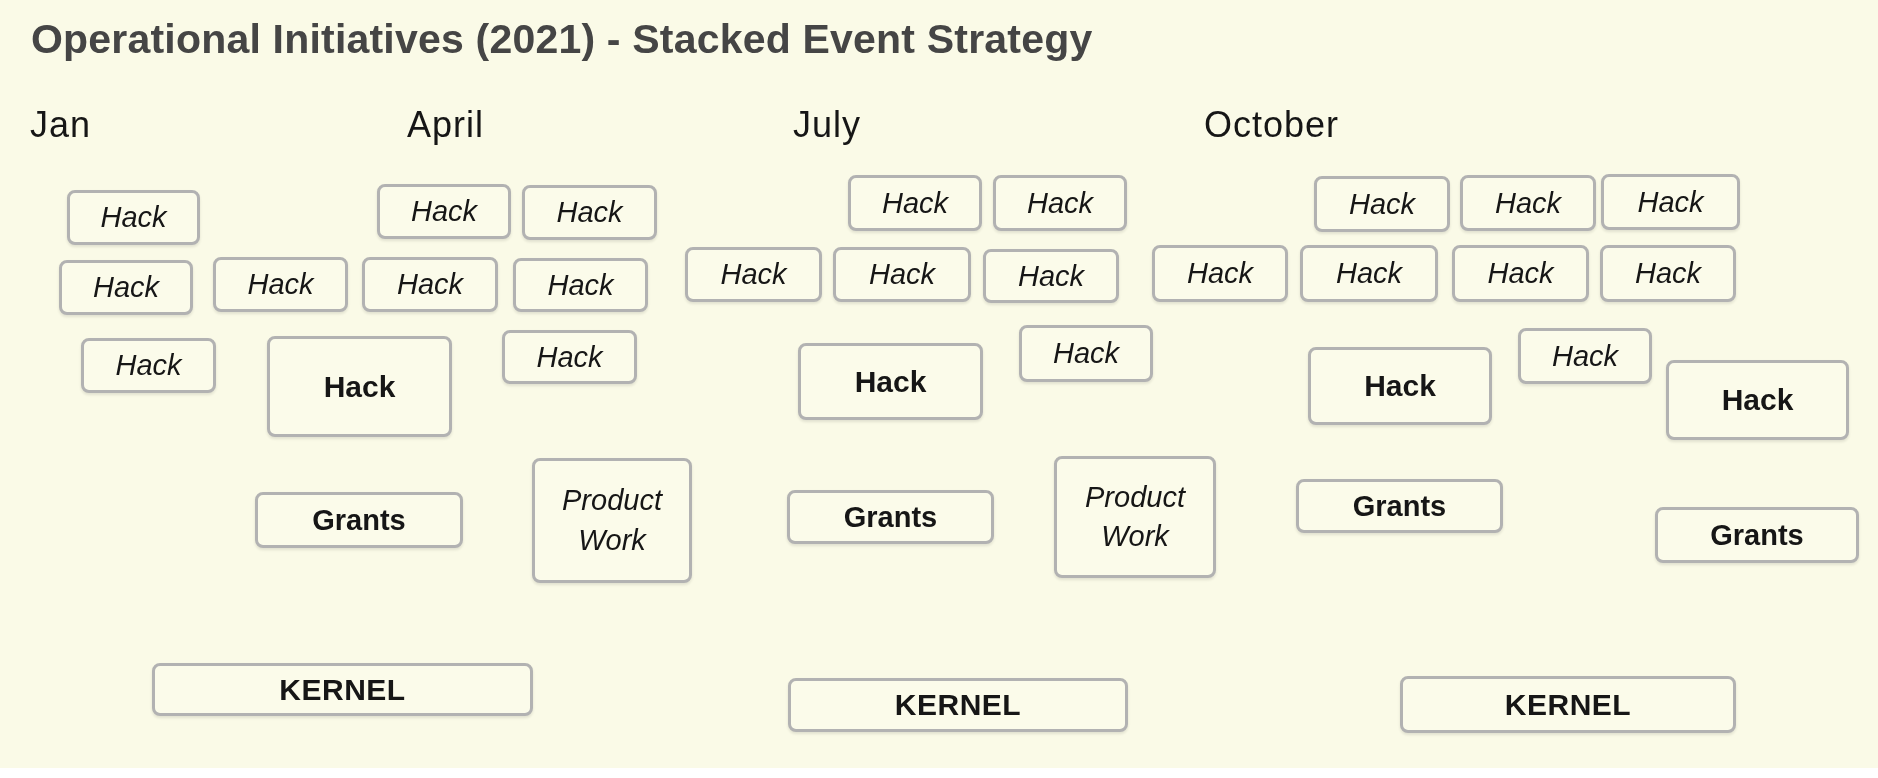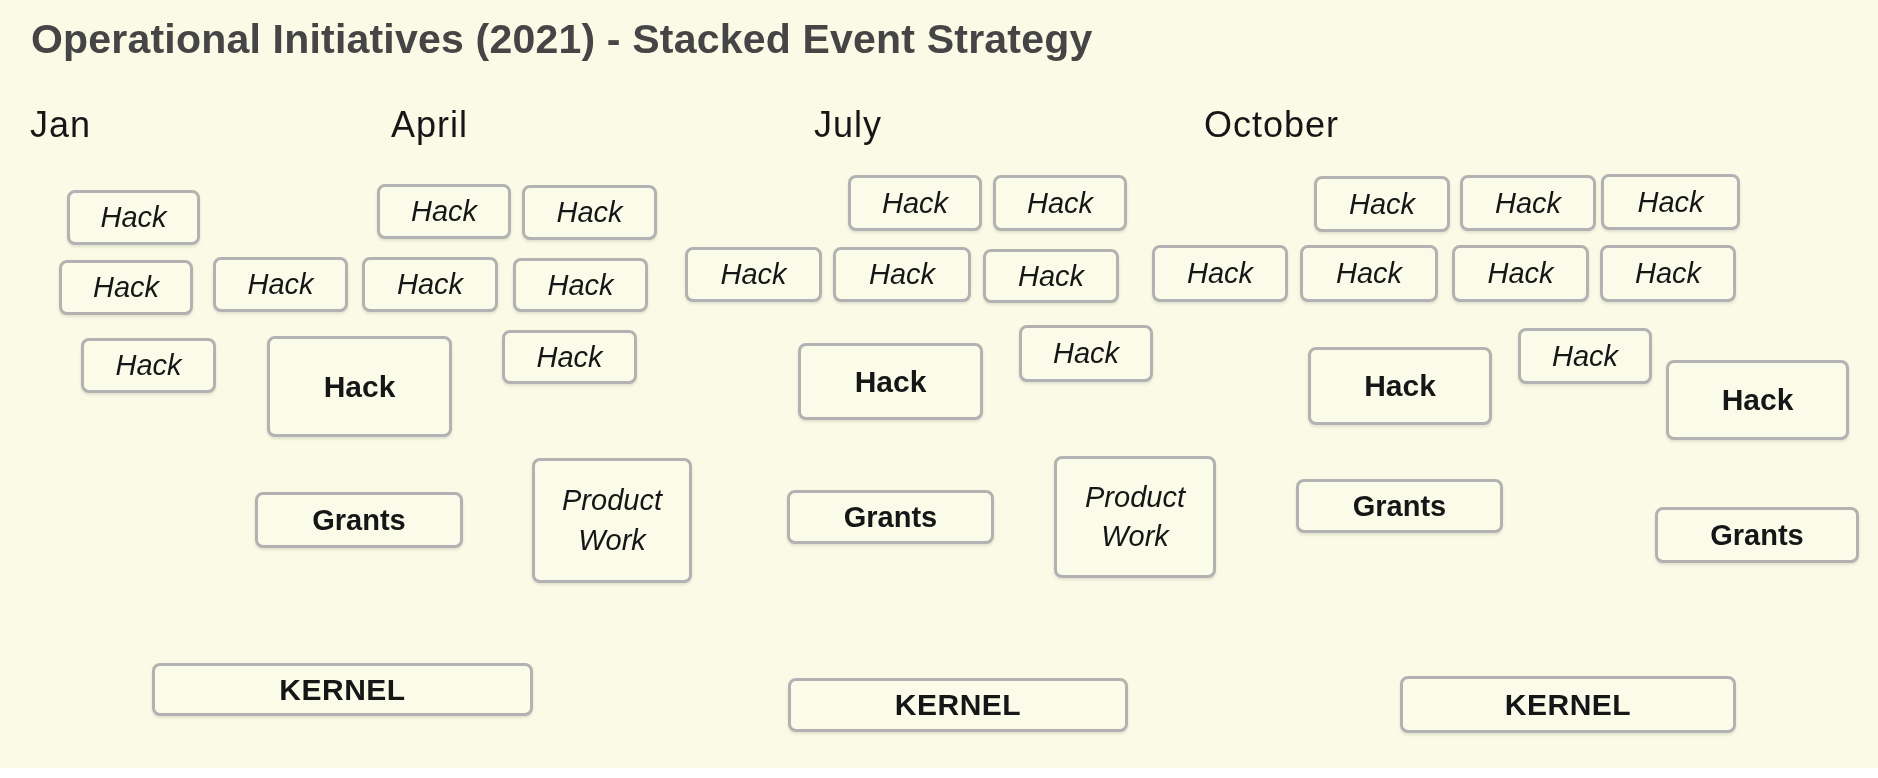--- a/index.html
+++ b/index.html
@@ -31,22 +31,22 @@
   .kernel{font-weight:700;font-size:30px;letter-spacing:.5px;}
   .bottom-strip{position:absolute;left:0;right:0;bottom:0;height:10px;background:var(--strip,#ffffff);}
 </style>
 </head>
 <body>
 
 <div class="canvas">
   <div class="page-title">Operational Initiatives (2021) - Stacked Event Strategy</div>
   <div class="bottom-strip"></div>
 <div class="month-label" style="left: 30px;">Jan</div>
-    <div class="month-label" style="left: 391px;">April</div>
-    <div class="month-label" style="left: 814px;">July</div>
+    <div class="month-label" style="left: 407px;">April</div>
+    <div class="month-label" style="left: 793px;">July</div>
     <div class="month-label" style="left: 1204px;">October</div>
     <div class="node hack-small" style="left: 67px; top: 190px; width: 133px; height: 55px;">Hack</div>
     <div class="node hack-small" style="left: 377px; top: 184px; width: 134px; height: 55px;">Hack</div>
     <div class="node hack-small" style="left: 522px; top: 185px; width: 135px; height: 55px;">Hack</div>
     <div class="node hack-small" style="left: 848px; top: 175px; width: 134px; height: 56px;">Hack</div>
     <div class="node hack-small" style="left: 993px; top: 175px; width: 134px; height: 56px;">Hack</div>
     <div class="node hack-small" style="left: 1314px; top: 176px; width: 136px; height: 56px;">Hack</div>
     <div class="node hack-small" style="left: 1460px; top: 175px; width: 136px; height: 56px;">Hack</div>
     <div class="node hack-small" style="left: 1601px; top: 174px; width: 139px; height: 56px;">Hack</div>
     <div class="node hack-small" style="left: 59px; top: 260px; width: 134px; height: 55px;">Hack</div>

